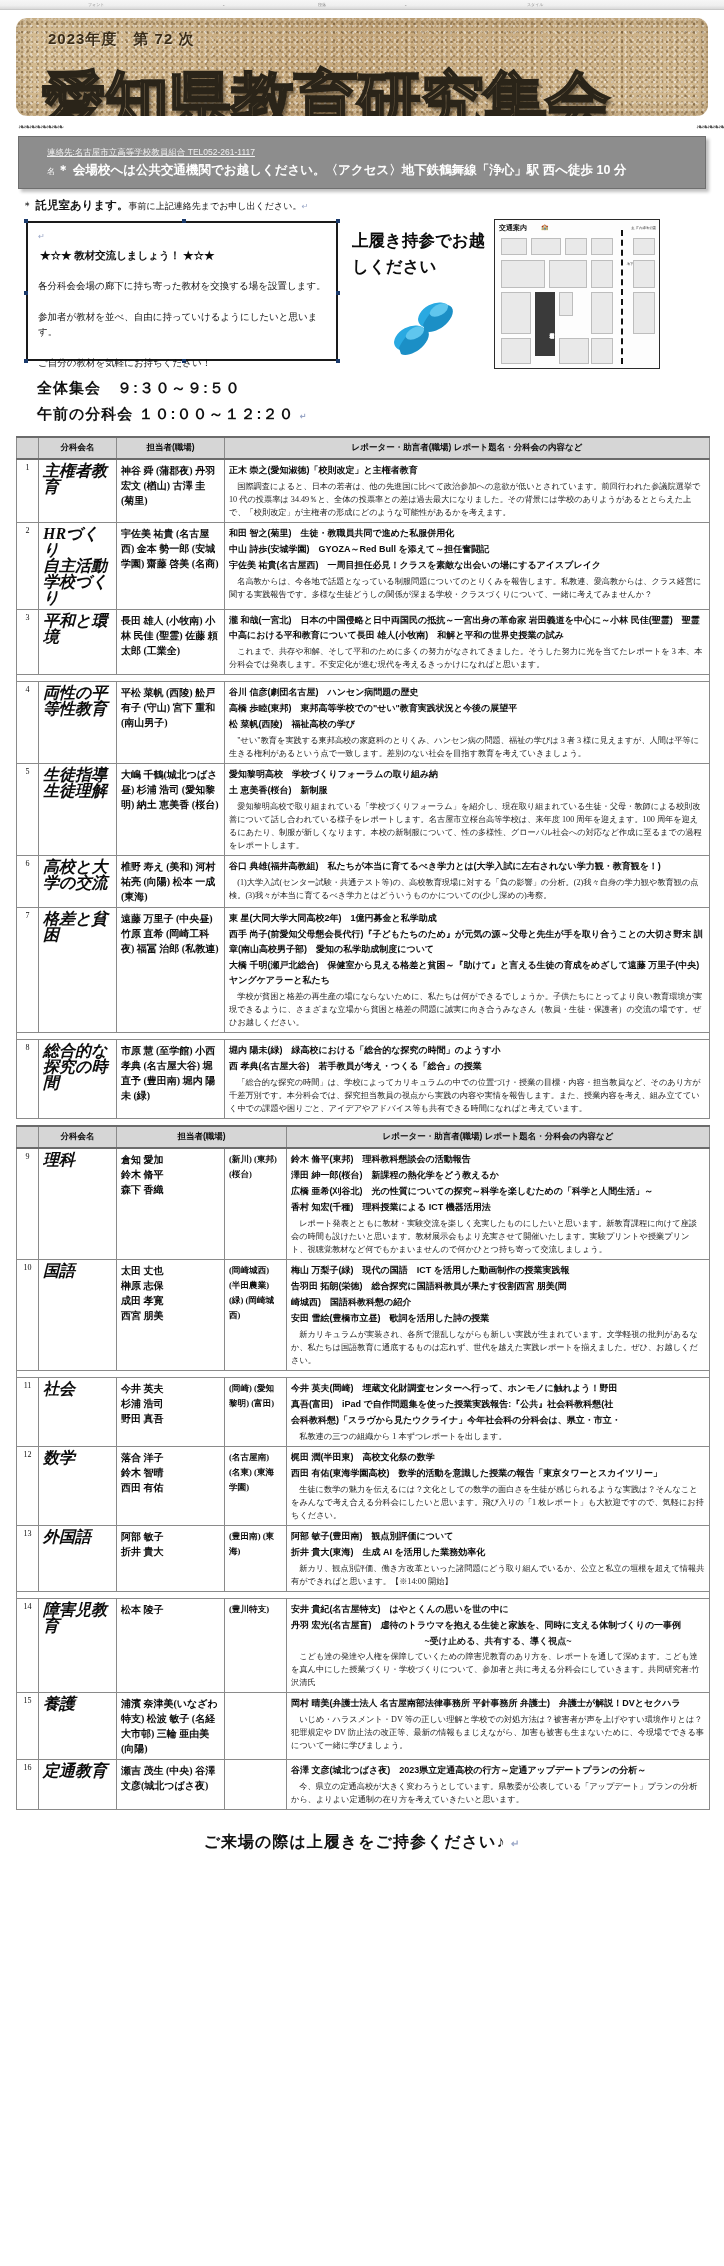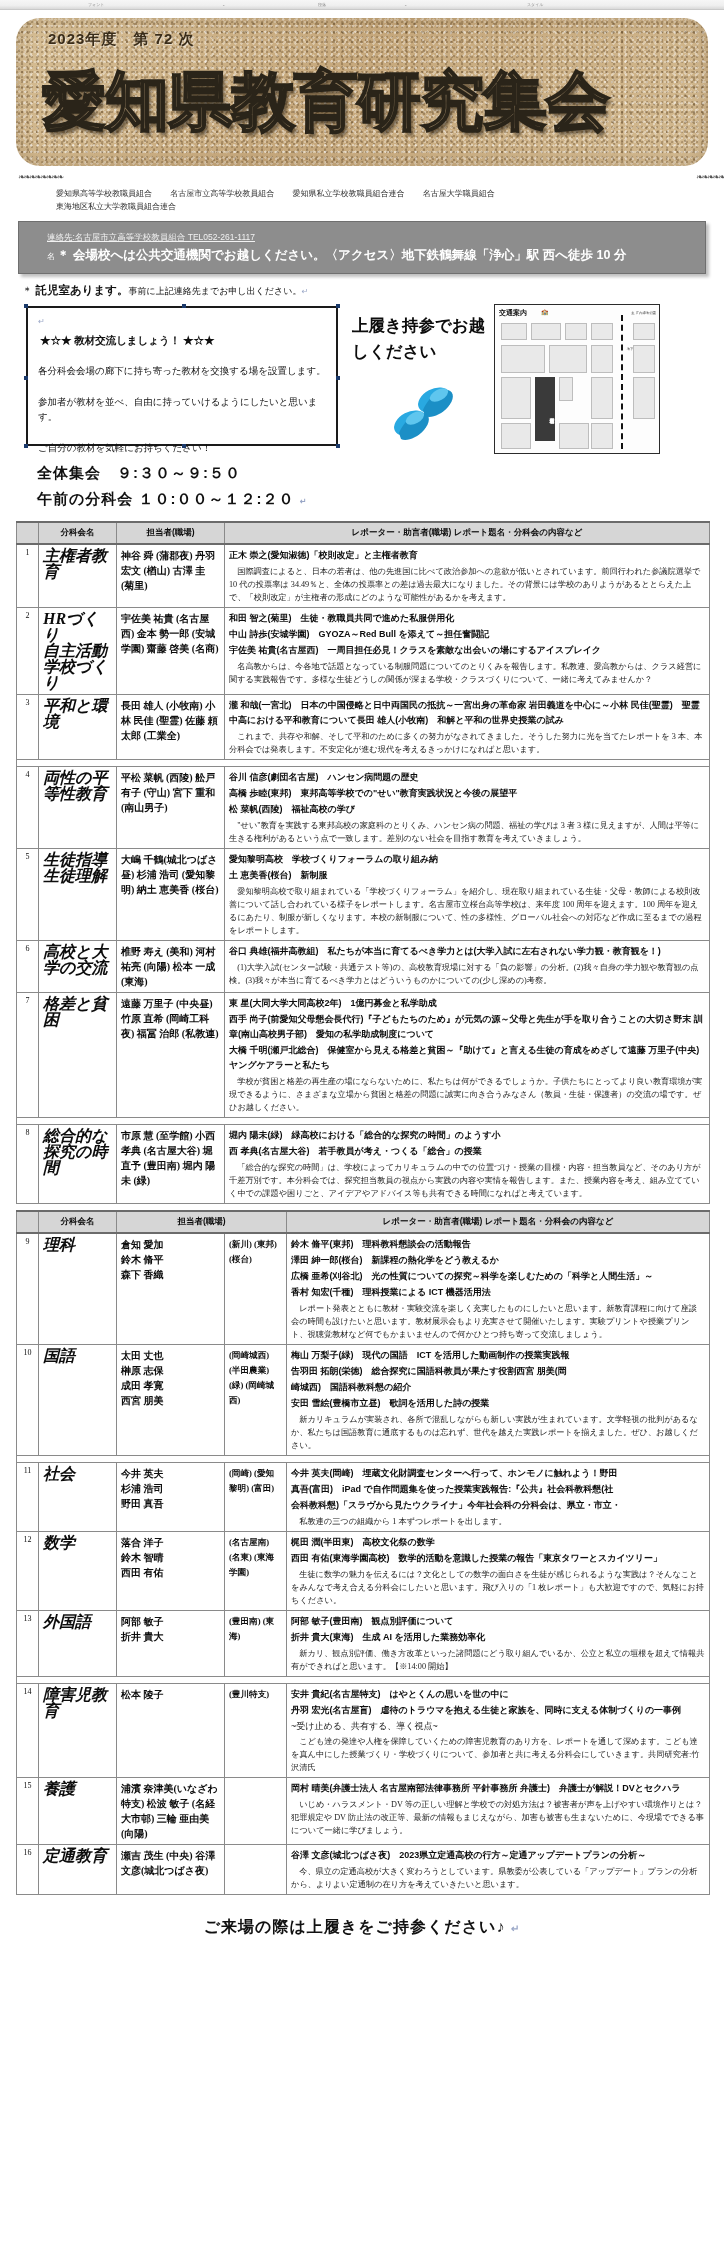--- a/index.html
+++ b/index.html
@@ -23,22 +23,22 @@
     position: relative;
   }
   .ribbon span { position: absolute; white-space: nowrap; }
   .rb1 { left: 88px; } .rb2 { left: 222px; } .rb3 { left: 318px; }
   .rb4 { left: 404px; } .rb5 { left: 527px; }
 
   
   .banner-wrap { padding: 8px 16px 0 16px; }
   .banner {
     position: relative;
-    height: 148px;
-    border-radius: 24px;
+    height: 98px;
+    border-radius: 11px;
     background-color: #cbb084;
     background-image:
       radial-gradient(circle at 12% 18%, rgba(255,255,255,.40) 0 1px, transparent 1.4px),
       radial-gradient(circle at 34% 62%, rgba(90,64,32,.38) 0 1px, transparent 1.4px),
       radial-gradient(circle at 58% 27%, rgba(255,255,255,.34) 0 1px, transparent 1.4px),
       radial-gradient(circle at 77% 78%, rgba(90,64,32,.34) 0 1px, transparent 1.4px),
       radial-gradient(circle at 89% 40%, rgba(255,255,255,.30) 0 1px, transparent 1.4px),
       radial-gradient(circle at 22% 88%, rgba(90,64,32,.30) 0 1px, transparent 1.4px),
       linear-gradient(135deg,#d7bf96 0%,#c6a87c 45%,#d3ba91 100%);
     background-size: 7px 7px, 9px 9px, 6px 6px, 8px 8px, 10px 10px, 5px 5px, 100% 100%;
@@ -232,21 +232,21 @@
   td.body { font-size: 8.4px; line-height: 13.5px; }
   td.body .rep {
     font-family: "Liberation Sans", sans-serif;
     font-weight: 700; font-size: 9px; line-height: 15px; margin-bottom: 1px;
   }
   td.body .desc {
     text-indent: 1em;
     font-family: "Liberation Serif", serif;
     font-size: 8.2px; line-height: 13px; margin-top: 2px; color: #1a1a1a;
   }
-  td.body .center { text-indent: 0; font-weight: 400;
+  td.body .center { text-align: center; text-indent: 0; font-weight: 700;
                     font-family: "Liberation Sans", sans-serif; font-size: 9px; }
 
   .gapRow td { border: none; height: 6px; padding: 0; background: #fff; }
 
   
   .footer {
     margin: 22px 0 18px 0; text-align: center;
     font-family: "Liberation Sans", sans-serif;
     font-weight: 700; font-size: 16px; letter-spacing: 1px; color: #111;
   }
@@ -268,28 +268,20 @@
   <div class="banner-wrap">
     <div class="banner">
       <div class="banner-year">2023年度　第 72 次</div>
       <div class="banner-title">愛知県教育研究集会</div>
     </div>
   </div>
 
   <div class="slogan-block">
     <div class="vine left">❧❧❧❧❧❧❧❧</div>
     <div class="vine right">❧❧❧❧❧❧❧❧</div>
-    <div class="orgs">
-      <span>愛知県高等学校教職員組合</span>
-      <span>名古屋市立高等学校教員組合</span>
-      <span>愛知県私立学校教職員組合連合</span>
-      <span>名古屋大学職員組合</span>
-      <br>
-      <span>東海地区私立大学教職員組合連合</span>
-    </div>
   </div>
 
   <div class="contact-bar">
     <div class="contact-tel">連絡先:名古屋市立高等学校教員組合 TEL052-261-1117</div>
     <div class="contact-main">
       <span class="tiny">名</span><span>＊ 会場校へは公共交通機関でお越しください。〈アクセス〉地下鉄鶴舞線「浄心」駅 西へ徒歩 10 分</span>
     </div>
   </div>
 
   <div class="nursery">

